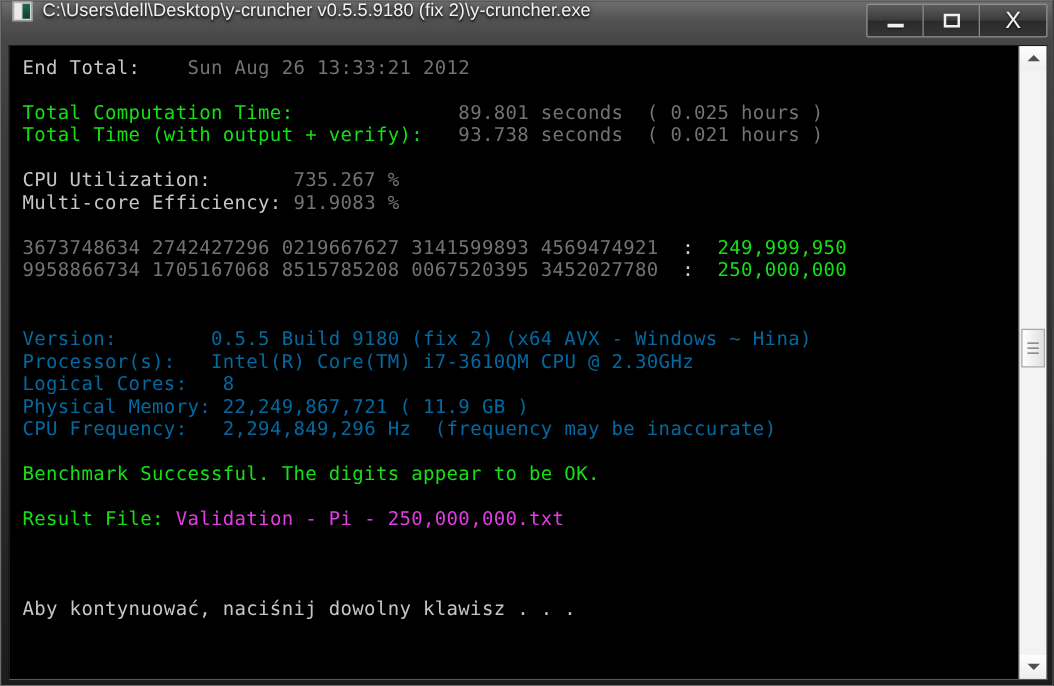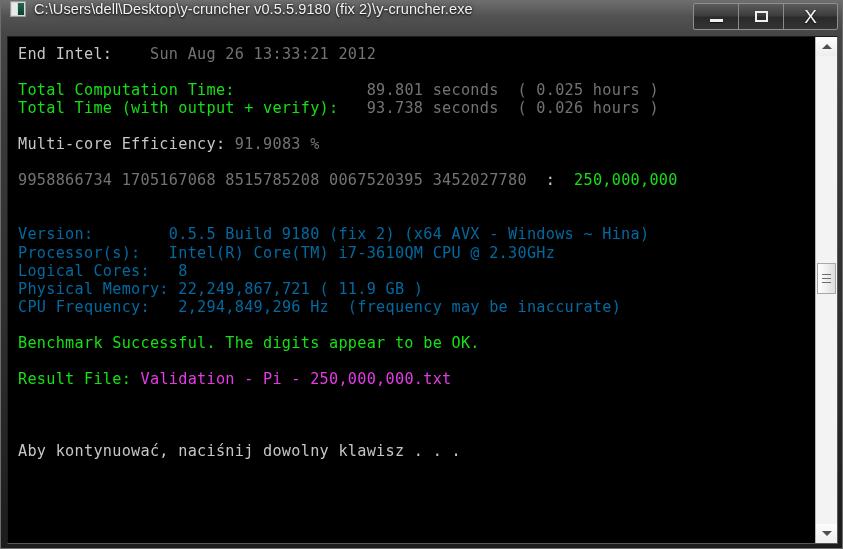--- a/index.html
+++ b/index.html
@@ -231,36 +231,38 @@
       <div class="win-btn">
         <div class="glyph-close">X</div>
       </div>
     </div>
   </div>
 
   <div class="console-outer">
 
     <div class="console-screen">
 
-      <div class="line"><span class="c-white">End Intel:</span><span class="c-yellow">    <span>Sun Aug 26 13:33:21 2012</span></span></div>
+      <div class="line"><span class="c-white">End Total:</span><span class="c-yellow">    <span>Sun Aug 26 13:33:21 2012</span></span></div>
 
       <div class="blank"></div>
 
       <div class="line"><span class="c-green">Total Computation Time:</span><span class="c-yellow">              <span>89.801 seconds</span>  <span>( 0.025 hours )</span></span></div>
 
-      <div class="line"><span class="c-green">Total Time (with output + verify):</span><span class="c-yellow">   <span>93.738 seconds</span>  <span>( 0.026 hours )</span></span></div>
-
-      <div class="blank"></div>
-
+      <div class="line"><span class="c-green">Total Time (with output + verify):</span><span class="c-yellow">   <span>93.738 seconds</span>  <span>( 0.021 hours )</span></span></div>
+
+      <div class="blank"></div>
+
+      <div class="line"><span class="c-white">CPU Utilization:</span><span class="c-yellow">       <span>735.267 %</span></span></div>
 
       <div class="line"><span class="c-white">Multi-core Efficiency:</span><span class="c-yellow"> <span>91.9083 %</span></span></div>
 
       <div class="blank"></div>
 
 
+      <div class="line"><span class="c-yellow">3673748634 2742427296 0219667627 3141599893 4569474921</span><span class="c-grey">  <span>:</span>  </span><span class="c-green">249,999,950</span></div>
 
       <div class="line"><span class="c-yellow">9958866734 1705167068 8515785208 0067520395 3452027780</span><span class="c-grey">  <span>:</span>  </span><span class="c-green">250,000,000</span></div>
 
       <div class="blank"></div>
       <div class="blank"></div>
 
       <div class="line c-teal"><span>Version:</span>        <span>0.5.5 Build 9180 (fix 2) (x64 AVX - Windows ~ Hina)</span></div>
 
       <div class="line c-teal"><span>Processor(s):</span>   <span>Intel(R) Core(TM) i7-3610QM CPU @ 2.30GHz</span></div>
 

